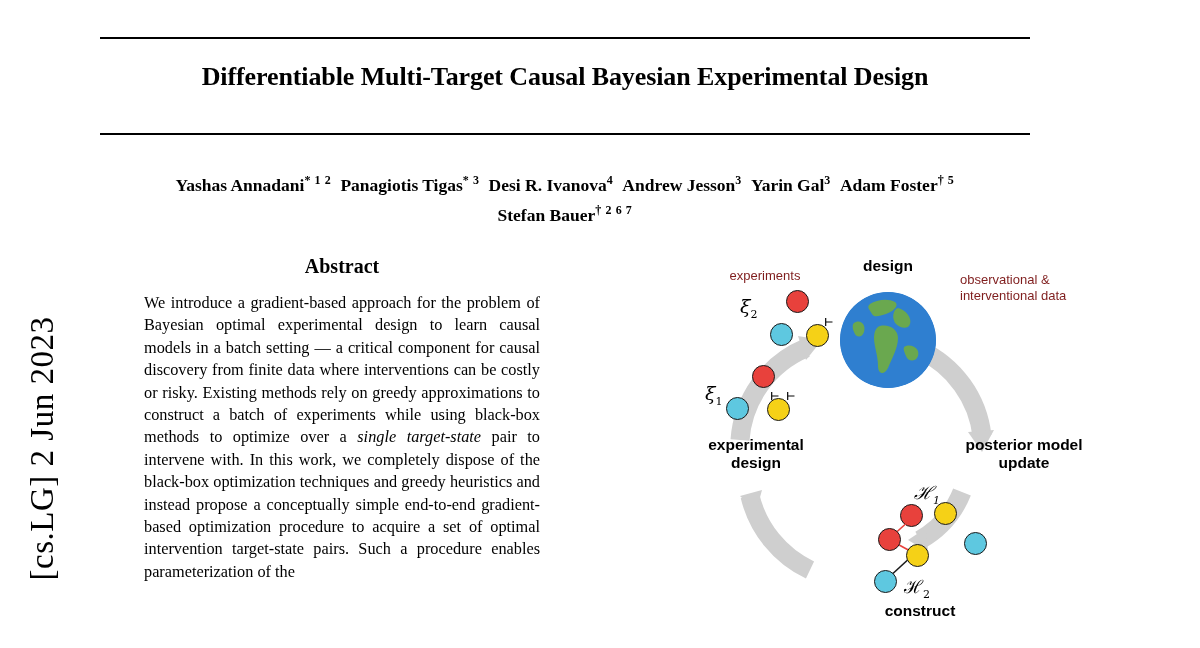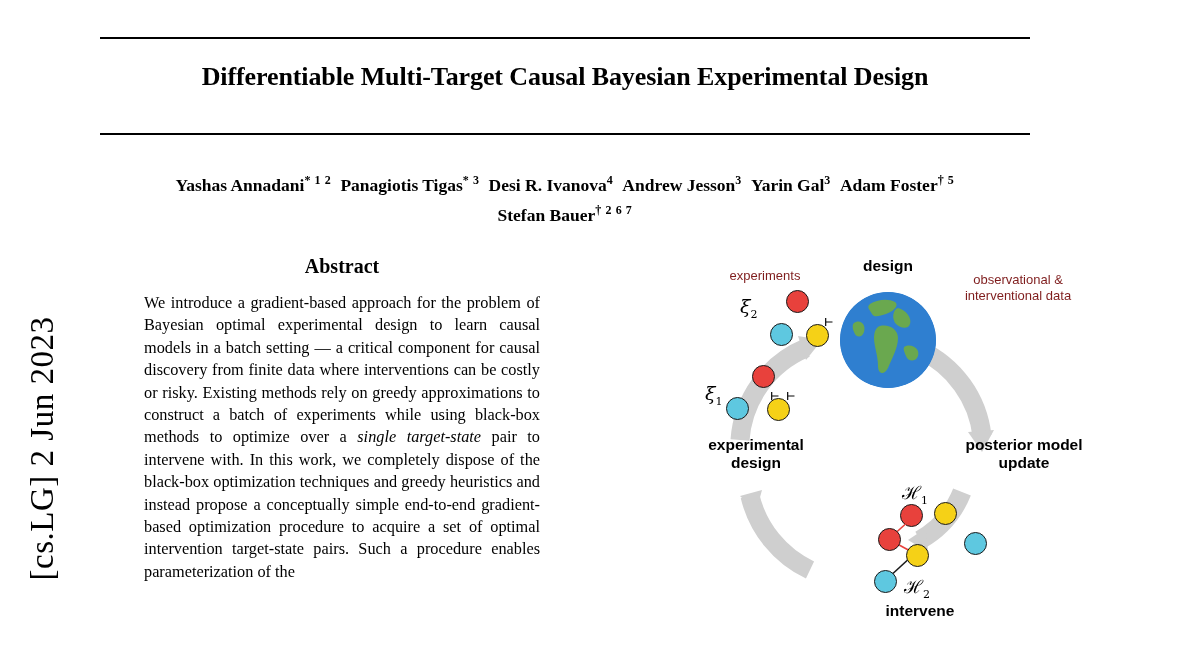--- a/index.html
+++ b/index.html
@@ -220,51 +220,51 @@
         <path d="M40 34 C50 32 58 38 58 46 C58 56 52 66 48 76 C44 84 38 82 38 74 C38 64 34 54 34 46 C34 40 36 35 40 34 Z" fill="#6aa84f"></path>
         <path d="M16 30 C22 28 26 34 24 40 C22 46 16 46 14 40 C12 35 12 31 16 30 Z" fill="#6aa84f"></path>
         <path d="M66 54 C74 52 80 58 78 64 C76 70 68 70 66 64 C64 59 62 55 66 54 Z" fill="#6aa84f"></path>
       </svg>
     </div>
 
     <div class="fig-label" style="left:232px; top:17px; width:132px;">design</div>
 
     <div class="fig-sublabel" style="left:110px; top:28px; width:130px;">experiments</div>
 
-    <div class="fig-sublabel" style="left:370px; top:32px; width:116px; text-align:center;">observational &amp;<br>interventional data</div>
+    <div class="fig-sublabel" style="left:370px; top:32px; width:116px; text-align:left;">observational &amp;<br>interventional data</div>
 
     <div class="math-label" style="left:150px; top:55px;">ξ<sub>2</sub></div>
     <div class="node n-red" style="left:196px; top:50px; width:23px; height:23px;"></div>
     <div class="node n-cyan" style="left:180px; top:83px; width:23px; height:23px;"></div>
     <div class="node n-yellow" style="left:216px; top:84px; width:23px; height:23px;"></div>
     <div class="tiny-t" style="left:234px; top:76px;">⊢</div>
 
     <div class="math-label" style="left:115px; top:123px;margin-top:19px;">ξ<sub>1</sub></div>
     <div class="node n-red" style="left:162px; top:125px; width:23px; height:23px;"></div>
     <div class="node n-cyan" style="left:136px; top:157px; width:23px; height:23px;"></div>
     <div class="node n-yellow" style="left:177px; top:158px; width:23px; height:23px;"></div>
     <div class="tiny-t" style="left:180px; top:150px;">⊢</div>
     <div class="tiny-t" style="left:196px; top:150px;">⊢</div>
 
     <div class="fig-label" style="left:354px; top:196px; width:160px;">posterior model<br>update</div>
 
     <div class="fig-label" style="left:86px; top:196px; width:160px;">experimental<br>design</div>
 
-    <div class="cal-label" style="left:312px; top:240px;">ℋ<sub>1</sub></div>
+    <div class="cal-label" style="left:324px; top:240px;font-style:italic;">ℋ<sub>1</sub></div>
     <div class="node n-red" style="left:310px; top:264px; width:23px; height:23px;"></div>
     <div class="node n-yellow" style="left:344px; top:262px; width:23px; height:23px;"></div>
     <div class="node n-cyan" style="left:374px; top:292px; width:23px; height:23px;"></div>
 
     <svg width="470" height="400" style="position:absolute; left:0; top:0; pointer-events:none;">
       <line x1="300" y1="298" x2="320" y2="280" stroke="#e8413c" stroke-width="1.6"></line>
       <line x1="300" y1="300" x2="322" y2="312" stroke="#e8413c" stroke-width="1.6"></line>
       <line x1="322" y1="316" x2="298" y2="338" stroke="#1a1a1a" stroke-width="1.6"></line>
     </svg>
 
     <div class="node n-red" style="left:288px; top:288px; width:23px; height:23px;"></div>
     <div class="node n-yellow" style="left:316px; top:304px; width:23px; height:23px;"></div>
     <div class="node n-cyan" style="left:284px; top:330px; width:23px; height:23px;"></div>
     <div class="cal-label" style="left:314px; top:334px;">ℋ<sub>2</sub></div>
 
-    <div class="fig-label" style="left:250px; top:362px; width:160px;">intervene</div>
+    <div class="fig-label" style="left:250px; top:362px; width:160px;">construct</div>
 
   </div>
 </div>
 
 </body></html>

